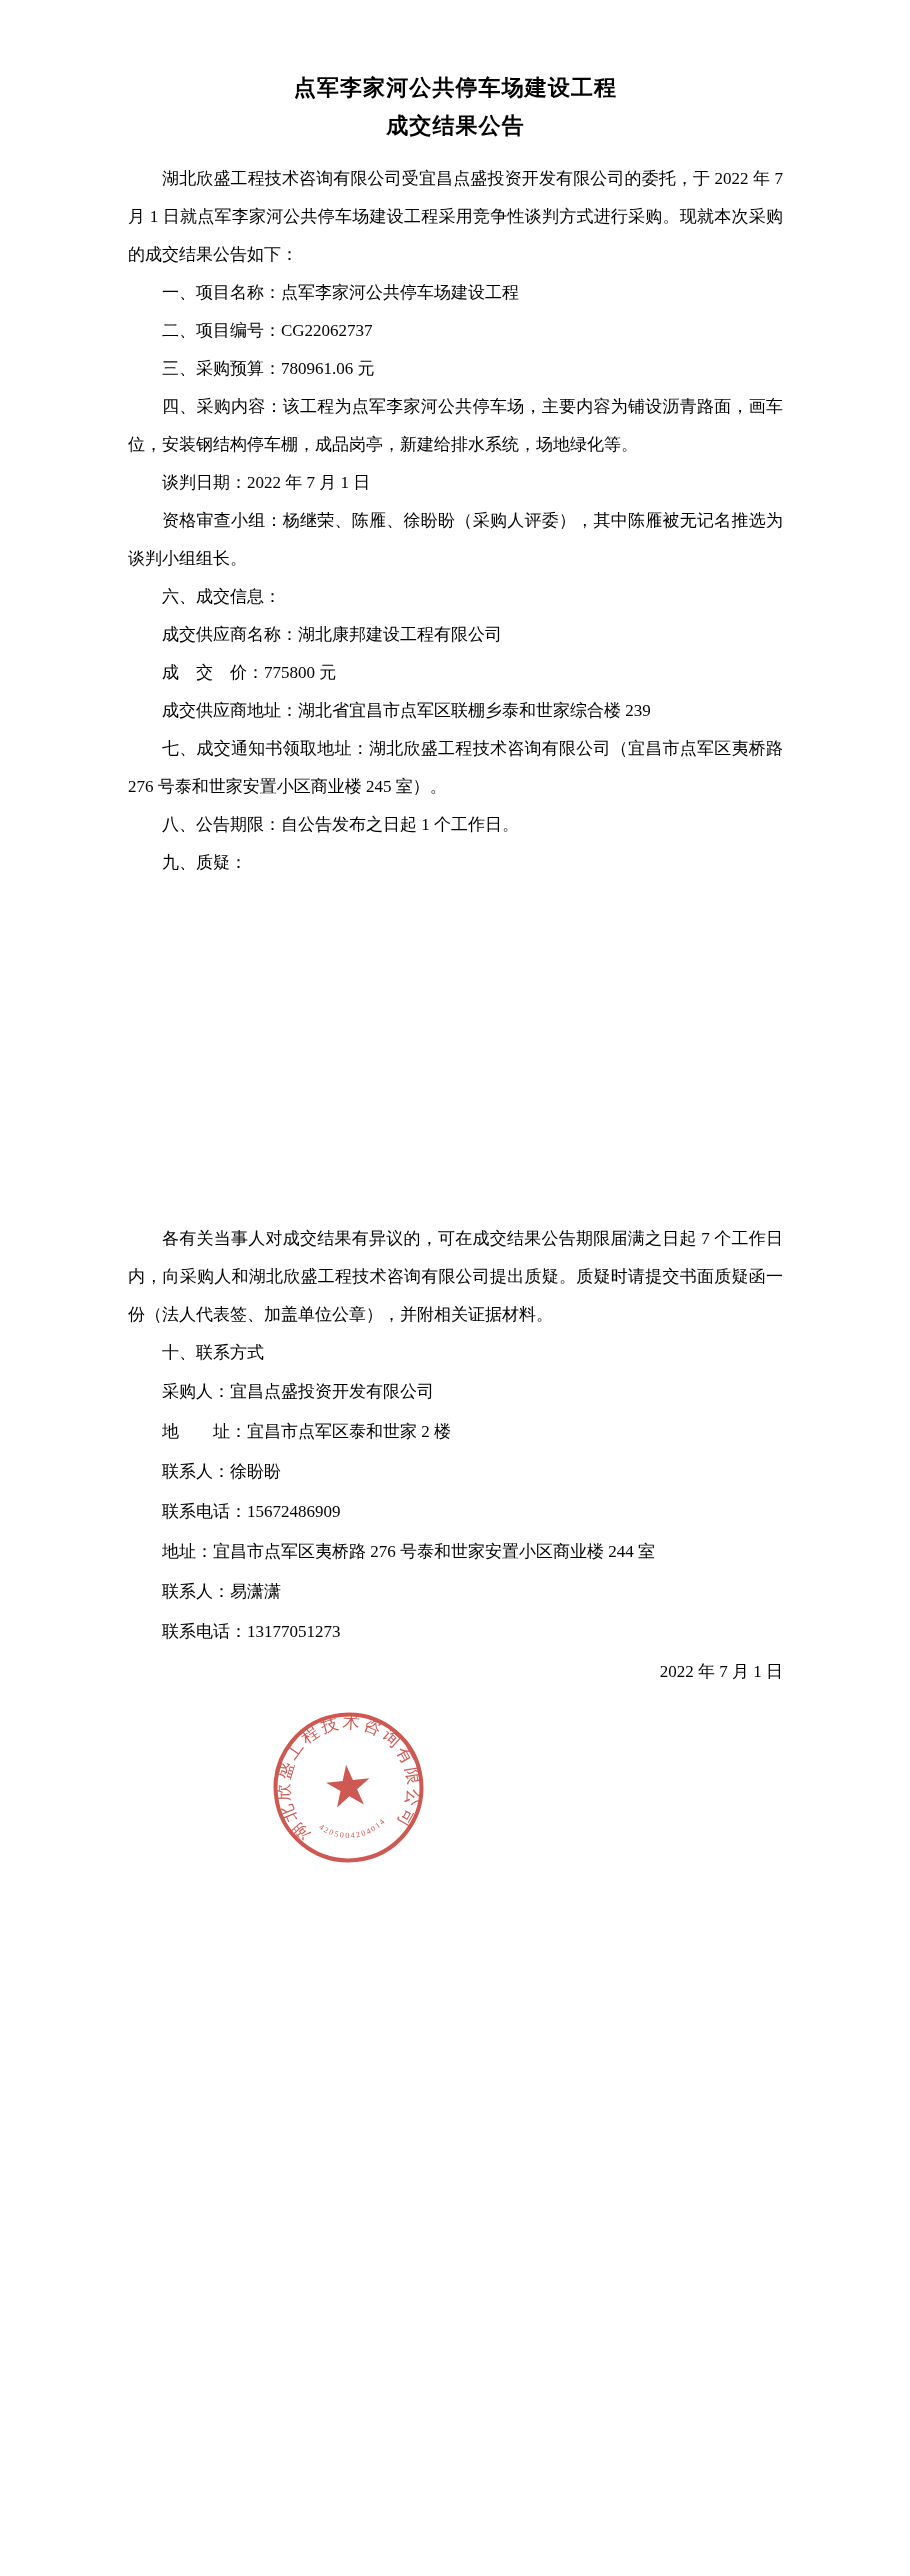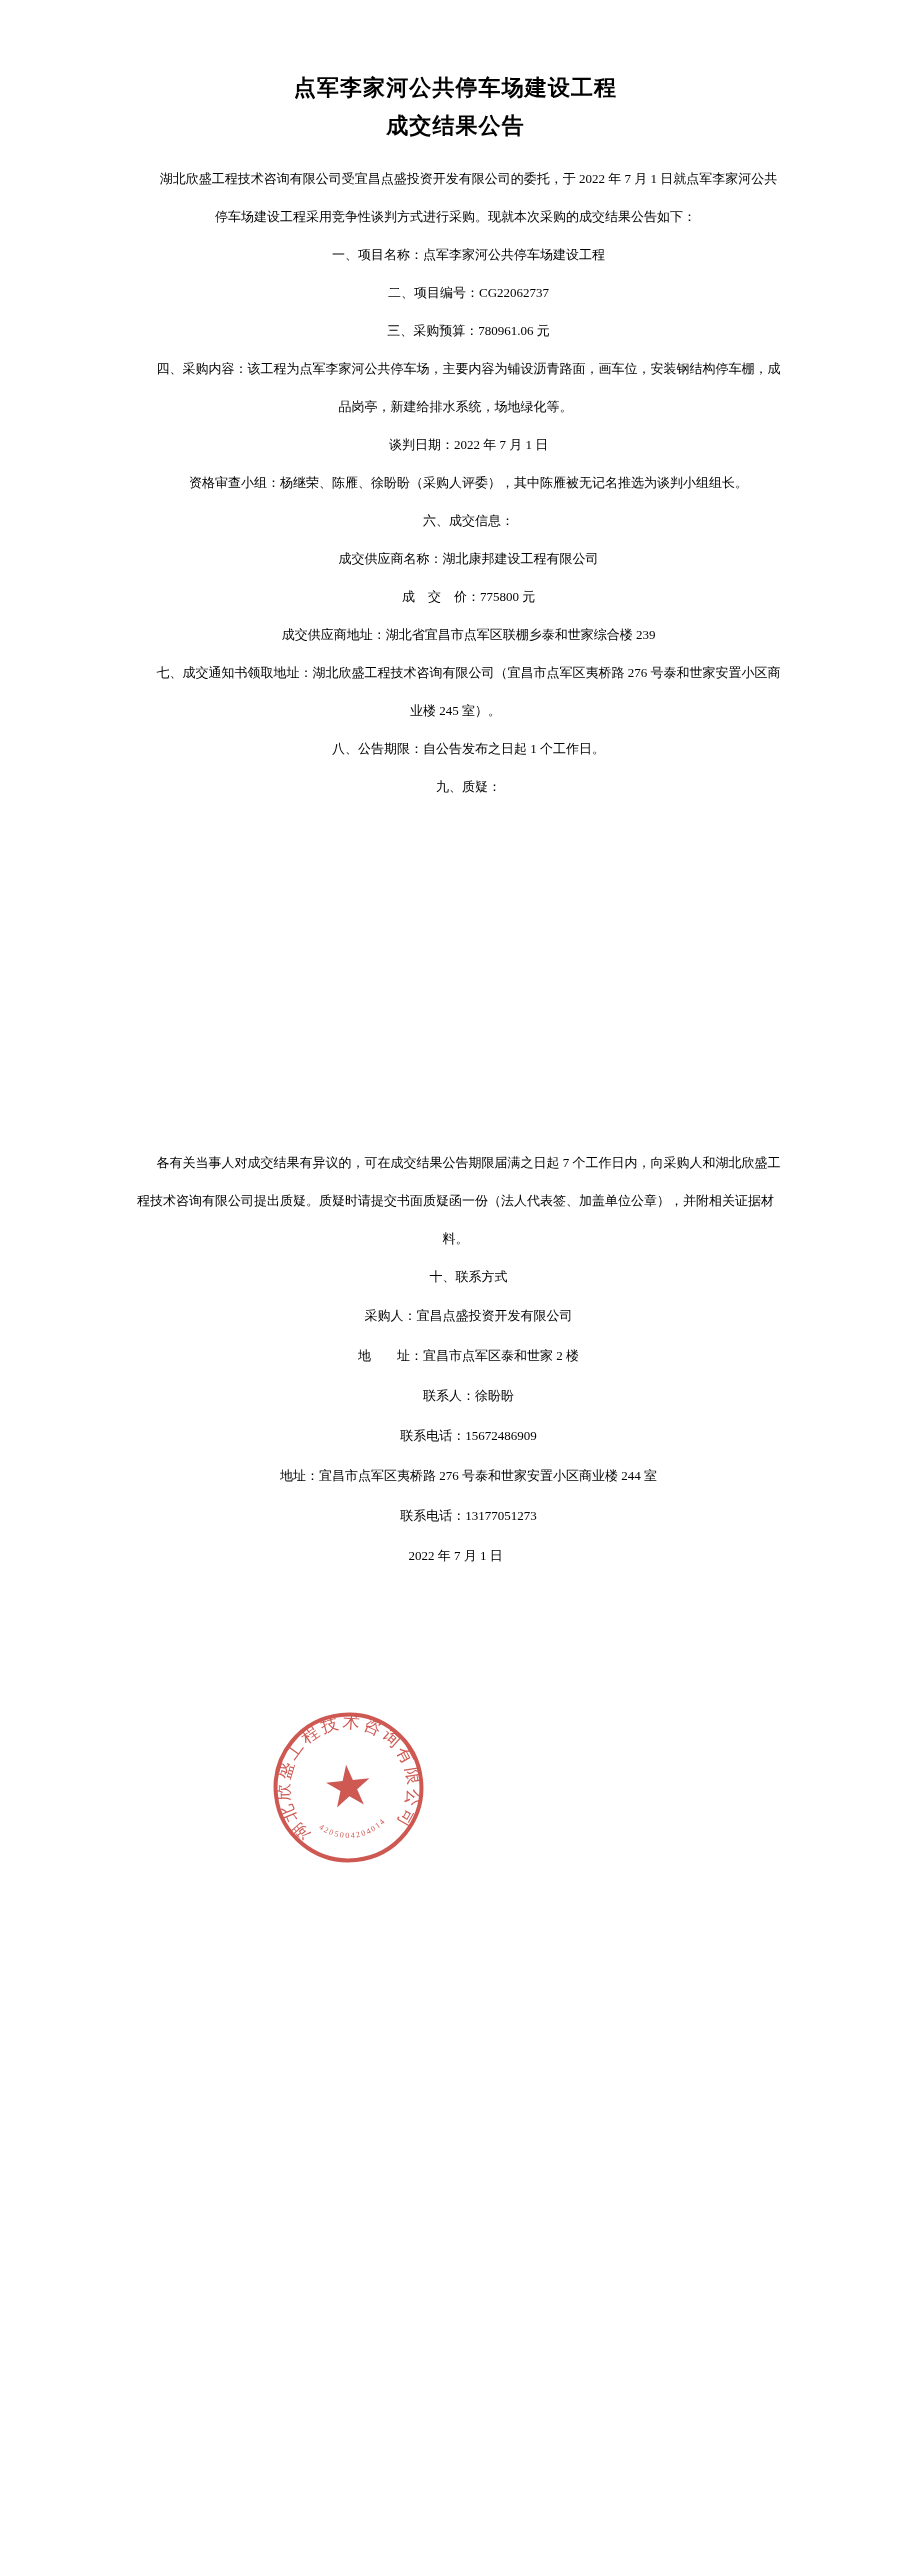--- a/index.html
+++ b/index.html
@@ -8,22 +8,22 @@
     width:910px; min-height:2576px; position:relative;
     font-family:"Liberation Serif", serif; color:#000000;
     overflow:hidden;
   }
   .content { position:absolute; left:128px; top:0; width:655px; }
   .title {
     margin-top:69px; text-align:center;
     font-family:"Liberation Sans", sans-serif; font-weight:700;
     font-size:22px; line-height:38px; letter-spacing:1.1px;
   }
-  .body-text { margin-top:15px; font-size:13px; line-height:38px; text-align:justify; }
-  .body-text p { margin:0;text-align:center; }
+  .body-text { margin-top:15px; font-size:17px; line-height:38px; text-align:justify; }
+  .body-text p { margin:0; }
   .indent { text-indent:2em; }
   .item7 { margin-top:26px; }
   .gap-block { height:338px; }
   .contact p { line-height:40px; }
   .date-line { text-align:right; line-height:40px; margin-top:0; }
   .seal {
     position:absolute; left:271px; top:1710px; width:155px; height:155px;
     mix-blend-mode:multiply; opacity:0.88; transform:rotate(-6deg);
   }
   .seal text { font-family:"Liberation Serif", serif; }
@@ -58,20 +58,21 @@
 
     <p class="indent">各有关当事人对成交结果有异议的，可在成交结果公告期限届满之日起 7 个工作日内，向采购人和湖北欣盛工程技术咨询有限公司提出质疑。质疑时请提交书面质疑函一份（法人代表签、加盖单位公章），并附相关证据材料。</p>
     <p class="indent">十、联系方式</p>
 
     <div class="contact">
       <p class="indent">采购人：宜昌点盛投资开发有限公司</p>
       <p class="indent">地　　址：宜昌市点军区泰和世家 2 楼</p>
       <p class="indent">联系人：徐盼盼</p>
       <p class="indent">联系电话：15672486909</p>
       <p class="indent">地址：宜昌市点军区夷桥路 276 号泰和世家安置小区商业楼 244 室</p>
+      <p class="indent">联系人：易潇潇</p>
       <p class="indent">联系电话：13177051273</p>
       <p class="date-line">2022 年 7 月 1 日</p>
     </div>
   </div>
 
 </div>
 
 <svg class="seal" viewBox="0 0 270 270" xmlns="http://www.w3.org/2000/svg">
   <circle cx="135" cy="135" r="127" fill="none" stroke="#c8413a" stroke-width="7"></circle>
   <defs>

